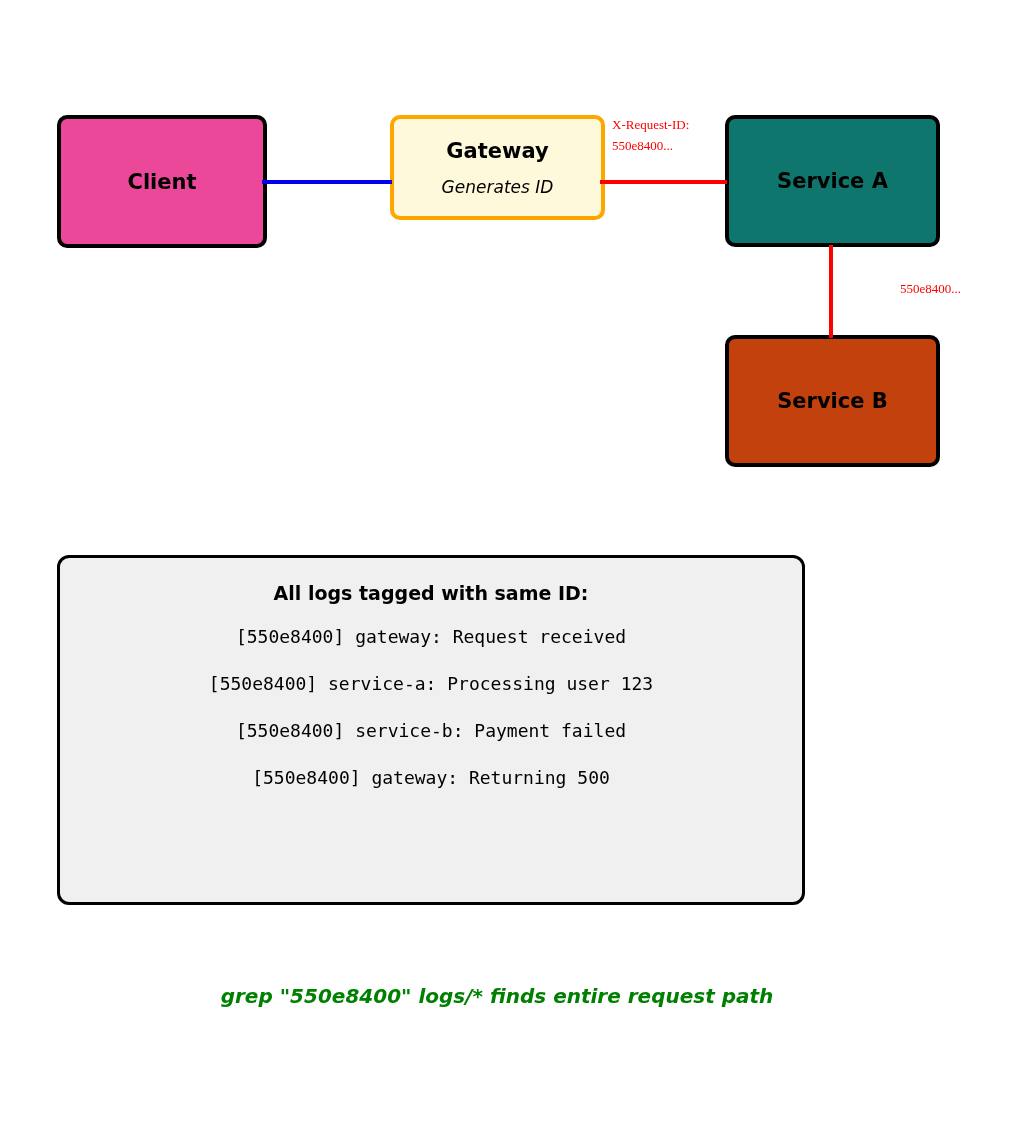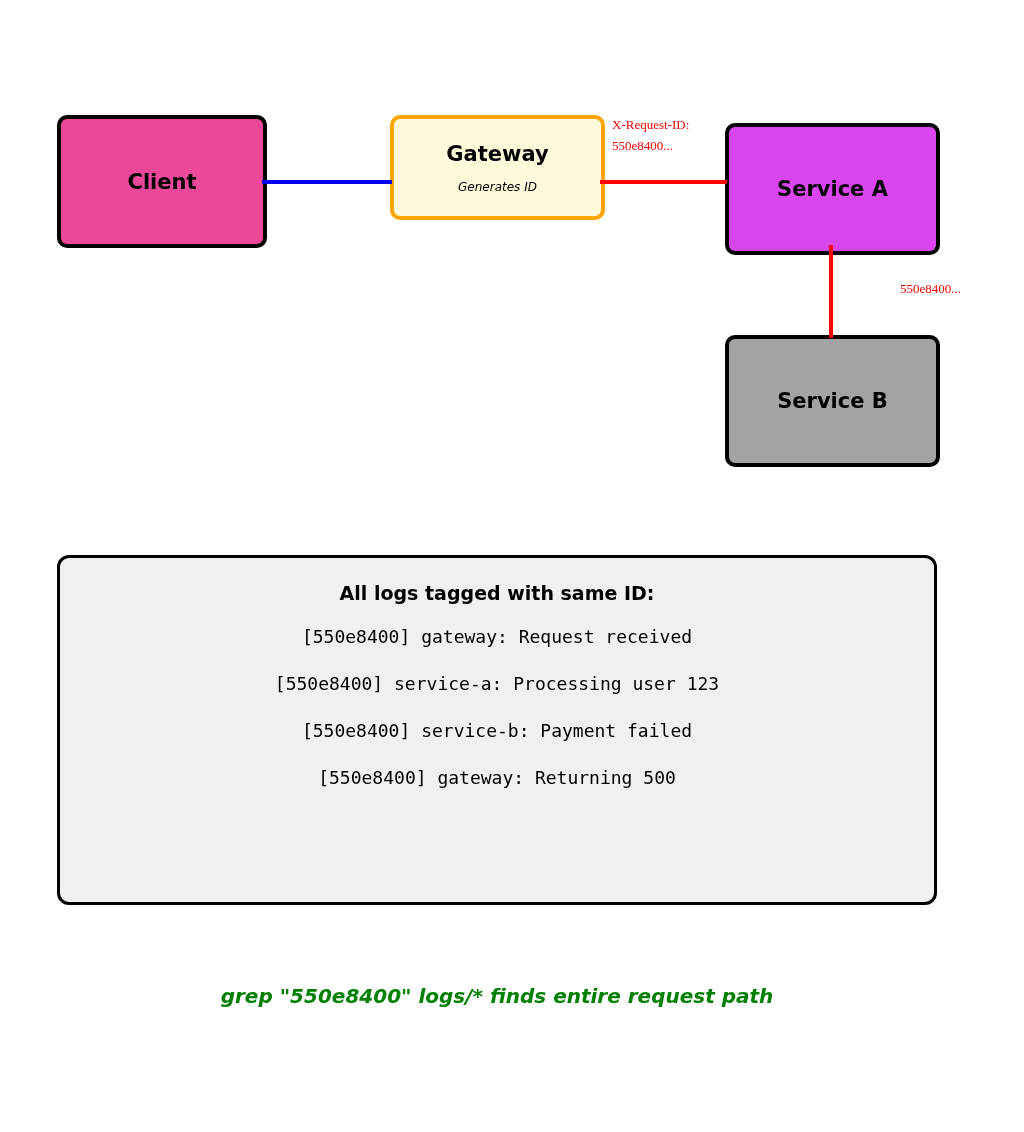--- a/index.html
+++ b/index.html
@@ -26,28 +26,28 @@
     justify-content: center;
     text-align: center;
   }
   .node-label {
     font-size: 21px;
     font-weight: bold;
     color: #000000;
   }
   .node-subtitle {
     font-style: italic;
-    font-size: 12px;
+    font-size: 17px;
     color: #000000;
     margin-top: 14px;
   }
   .node.client   { left: 57px;  top: 115px; width: 210px; height: 133px; background: #ec4899; }
   .node.gateway  { left: 390px; top: 115px; width: 215px; height: 105px; background: #fff9db; border-color: #ffa500; }
-  .node.service-a{ left: 725px; top: 123px; width: 215px; height: 132px; background: #d946ef; }
-  .node.service-b{ left: 725px; top: 335px; width: 215px; height: 132px; background: #a3a3a3; }
+  .node.service-a{ left: 725px; top: 115px; width: 215px; height: 132px; background: #0f766e; }
+  .node.service-b{ left: 725px; top: 335px; width: 215px; height: 132px; background: #c2410c; }
 
   .edge { position: absolute; }
   .edge.h { height: 4px; }
   .edge.v { width: 4px; }
   .edge.client-gateway   { left: 262px; top: 180px; width: 130px; background: #0000ee; }
   .edge.gateway-servicea { left: 600px; top: 180px; width: 127px; background: #ff0000; }
   .edge.servicea-serviceb{ left: 829px; top: 245px; height: 93px; background: #ff0000; }
 
   .edge-label {
     position: absolute;
@@ -57,21 +57,21 @@
     line-height: 21px;
     white-space: nowrap;
   }
   .edge-label.req-id { left: 612px; top: 114px; }
   .edge-label.id-b   { left: 900px; top: 278px; }
 
   .log-panel {
     position: absolute;
     left: 57px;
     top: 555px;
-    width: 880px;
+    width: 748px;
     height: 350px;
     box-sizing: border-box;
     background: #f0f0f0;
     border: 3px solid #000000;
     border-radius: 12px;
     text-align: center;
   }
   .log-title {
     margin-top: 24px;
     font-size: 19px;

